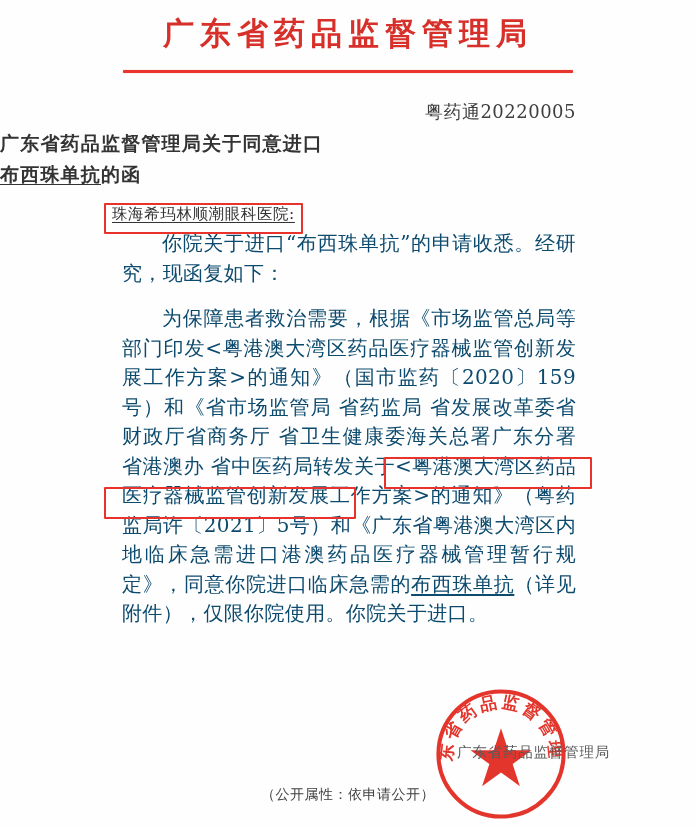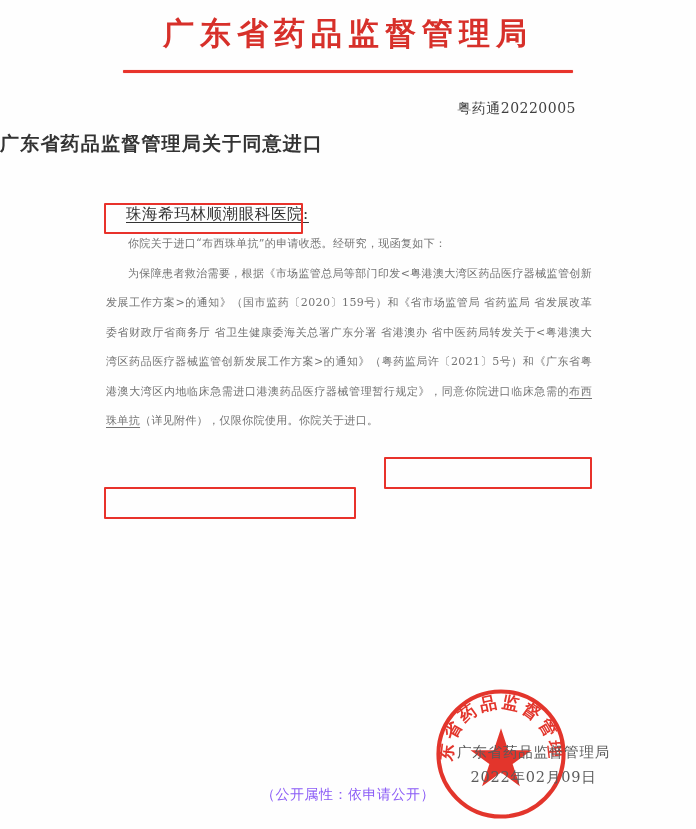--- a/index.html
+++ b/index.html
@@ -49,21 +49,21 @@
     background: #e8342c;
     border-radius: 1px;
     box-shadow: 0 0 1px rgba(232,52,44,.6);
   }
 
   
   .doc-number {
     position: absolute;
     top: 100px;
     right: 120px;
-    font-size: 14px;
+    font-size: 18px;
     letter-spacing: .5px;
     color: #3f3f3f;
     white-space: nowrap;
   }
 
   
   .doc-title {
     position: absolute;
     top: 128px;
     left: 0;
@@ -90,29 +90,29 @@
     letter-spacing: .6px;
     color: #333;
     display: inline-block;
     text-decoration: underline;
     text-underline-offset: 3px;
   }
   .recipient-wrap {
     position: relative;
     display: inline-block;
     padding: 2px 4px;
-    margin-left: 16px;
+    margin-left: 2px;
   }
   p.para {
-    margin: 0;
-    font-size: 11px;
+    margin: 16px;
+    font-size: 20px;
     line-height: 29.5px;
     letter-spacing: .35px;
     text-indent: 2em;
-    color: #737373;
+    color: #0c4a6e;
     text-align: justify;
     text-justify: inter-ideograph;
   }
   p.para.tight { margin-top: 1px; }
   .u { text-decoration: underline; text-underline-offset: 3px; }
 
   
   .annot {
     position: absolute;
     border: 2.5px solid #e8322b;
@@ -150,37 +150,40 @@
 
   
   .footer-note {
     position: absolute;
     left: 0;
     right: 0;
     top: 786px;
     text-align: center;
     font-size: 14px;
     letter-spacing: .5px;
-    color: #8b5cf6;
+    color: #404040;
   }
 </style>
 </head>
 <body>
 
 <div class="page">
 
   <div class="doc-header">
     <div class="agency-title">广东省药品监督管理局</div>
   </div>
   <div class="header-rule"></div>
 
   <div class="doc-number">粤药通20220005</div>
 
   <div class="doc-title">
     <div>广东省药品监督管理局关于同意进口</div>
+    <div>
+      <span class="u">布西珠单抗</span><span>的函</span>
+    </div>
   </div>
 
   <div class="body-area">
 
     <div class="recipient-wrap">
       <span class="recipient">珠海希玛林顺潮眼科医院:</span>
     </div>
 
     <p class="para tight">你院关于进口“布西珠单抗”的申请收悉。经研究，现函复如下：</p>
 
@@ -200,18 +203,17 @@
     </defs>
     <circle cx="100" cy="100" r="92" fill="none" stroke="#e1251b" stroke-width="6"></circle>
     <text font-family="DejaVu Serif, Liberation Serif, serif" font-size="25" font-weight="700" fill="#e1251b" letter-spacing="5">
       <textPath href="#sealArc" startOffset="50%" text-anchor="middle">广东省药品监督管理局</textPath>
     </text>
     <polygon fill="#e1251b" points="100,62 110.6,94.6 144.9,94.6 117.1,114.8 127.8,147.4 100,127.2 72.2,147.4 82.9,114.8 55.1,94.6 89.4,94.6"></polygon>
   </svg>
 
   <div class="sign-block">
     <div>广东省药品监督管理局</div>
-    <div>2022年02月09日</div>
   </div>
 
   <div class="footer-note">（公开属性：依申请公开）</div>
 
 </div>
 
 </body></html>

